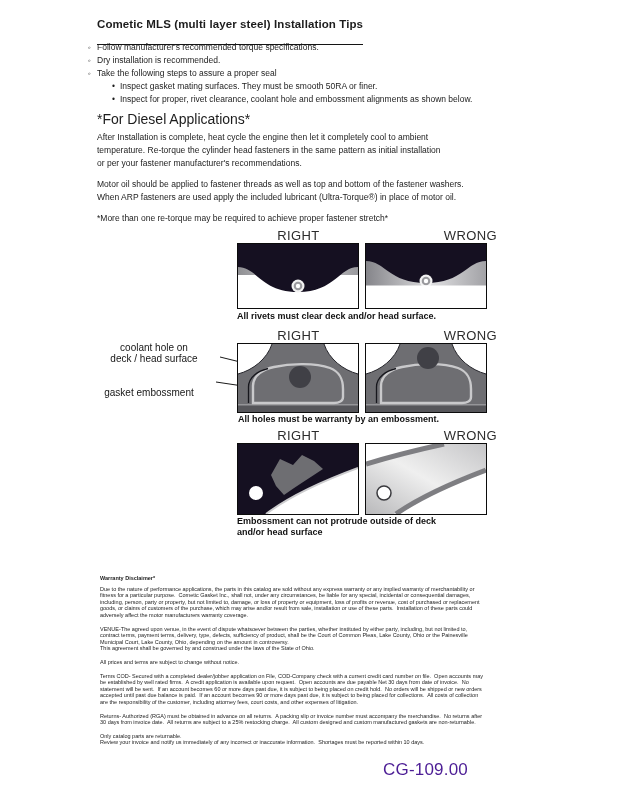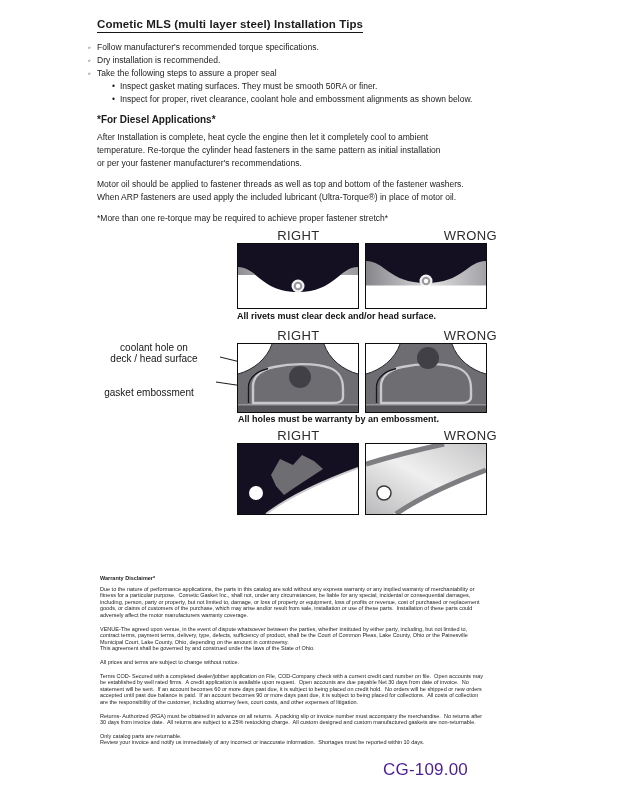--- a/index.html
+++ b/index.html
@@ -1,26 +1,26 @@
 <!DOCTYPE html>
 <html><head>
 <meta charset="utf-8">
 <style>
   html,body{margin:0;padding:0;background:#fff;}
   .page{position:relative;width:618px;height:800px;background:#ffffff;overflow:hidden;
         font-family:"Liberation Sans","DejaVu Sans",sans-serif;color:#1c1c1c;}
   .title{position:absolute;left:97px;top:18px;font-size:11.5px;font-weight:bold;
-         border-bottom:1.5px solid #141414;padding-bottom:2px;letter-spacing:.1px;}
+         border-bottom:1.5px solid #141414;padding-bottom:14px;letter-spacing:.1px;}
   .bullets{position:absolute;left:88px;top:41px;font-size:8.5px;line-height:13px;}
   .bullet-line{display:flex;align-items:baseline;}
   .bullet-line .marker{width:9px;flex:0 0 9px;font-size:7.5px;}
   .bullet-line.sub{margin-left:24px;}
   .bullet-line.sub .marker{width:8px;flex:0 0 8px;font-size:8.5px;}
   .diesel{position:absolute;left:97px;top:113px;width:440px;font-size:8.5px;line-height:13px;}
-  .diesel .head{font-size:10px;font-weight:bold;margin:0 0 5px 0;}
+  .diesel .head{font-size:14px;font-weight:normal;margin:0 0 5px 0;}
   .diesel p{margin:0 0 8px 0;white-space:pre-wrap;}
   .rw-row{position:absolute;left:237px;display:flex;gap:44px;}
   .rw{width:123px;text-align:center;font-size:13px;color:#2c2c2c;letter-spacing:.4px;}
   .rw + .rw{margin-left:5px;}
   .panel{position:absolute;width:120px;border:1.6px solid #0c0c0c;background:#fff;}
   .panel svg{display:block;}
   .caption{position:absolute;font-size:9px;font-weight:bold;white-space:pre-wrap;line-height:11px;color:#111;}
   .dlabel{position:absolute;font-size:10px;line-height:10.5px;text-align:center;white-space:pre-line;color:#161616;}
   .leader{position:absolute;left:213px;top:349px;}
   .disclaimer{position:absolute;left:100px;top:575px;width:458px;font-size:5.5px;line-height:6.6px;color:#232323;}
@@ -176,20 +176,22 @@
             <stop offset="1" stop-color="#c6c6c8"></stop>
         </linearGradient>
       </defs>
       <rect width="120" height="70" fill="#ffffff"></rect>
       <path d="M0,20 C30,11 55,5 78,0 H120 V24 C82,38 52,52 28,70 H0 Z" fill="url(#gband3)"></path>
       <path d="M0,20 C30,11 55,5 78,0" stroke="#7e7e82" stroke-width="5" fill="none"></path>
       <path d="M120,26 C83,40 54,53 30,70" stroke="#7e7e82" stroke-width="5" fill="none"></path>
       <circle cx="18" cy="49" r="7" fill="#ffffff" stroke="#3a3a3e" stroke-width="1.5"></circle>
     </svg>
   </div>
+  <div class="caption" style="left:237px;top:516px;width:250px;">Embossment can not protrude outside of deck
+and/or head surface</div>
 
   <div class="disclaimer">
     <div class="head">Warranty Disclaimer*</div>
     <p>Due to the nature of performance applications, the parts in this catalog are sold without any express warranty or any implied warranty of merchantability or
 fitness for a particular purpose.  Cometic Gasket Inc., shall not, under any circumstances, be liable for any special, incidental or consequential damages,
 including, person, party or property, but not limited to, damage, or loss of property or equipment, loss of profits or revenue, cost of purchased or replacement
 goods, or claims of customers of the purchase, which may arise and/or result from sale, installation or use of these parts.  Installation of these parts could
 adversely affect the motor manufacturers warranty coverage.</p>
     <p>VENUE-The agreed upon venue, in the event of dispute whatsoever between the parties, whether instituted by either party, including, but not limited to,
 contract terms, payment terms, delivery, type, defects, sufficiency of product, shall be the Court of Common Pleas, Lake County, Ohio or the Painesville

